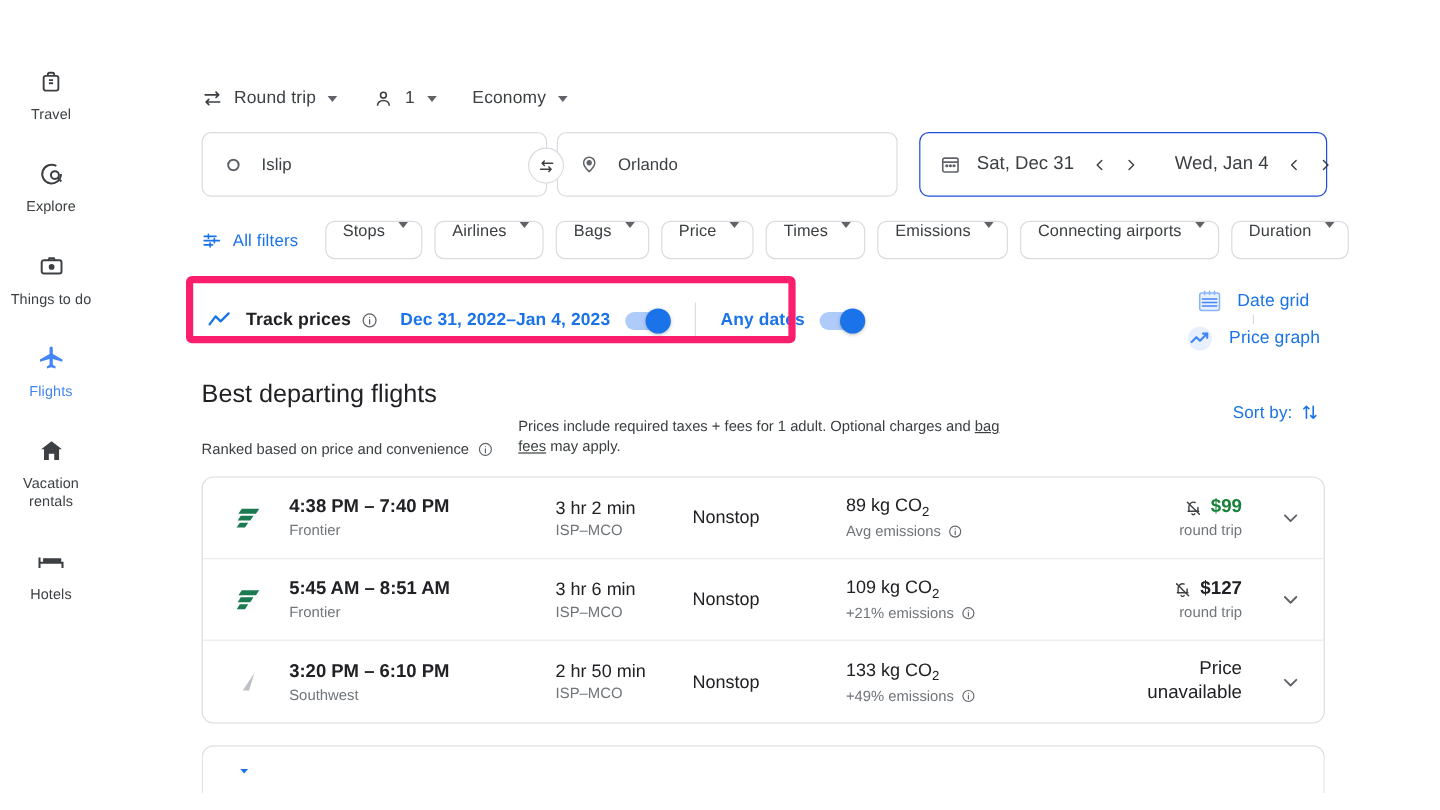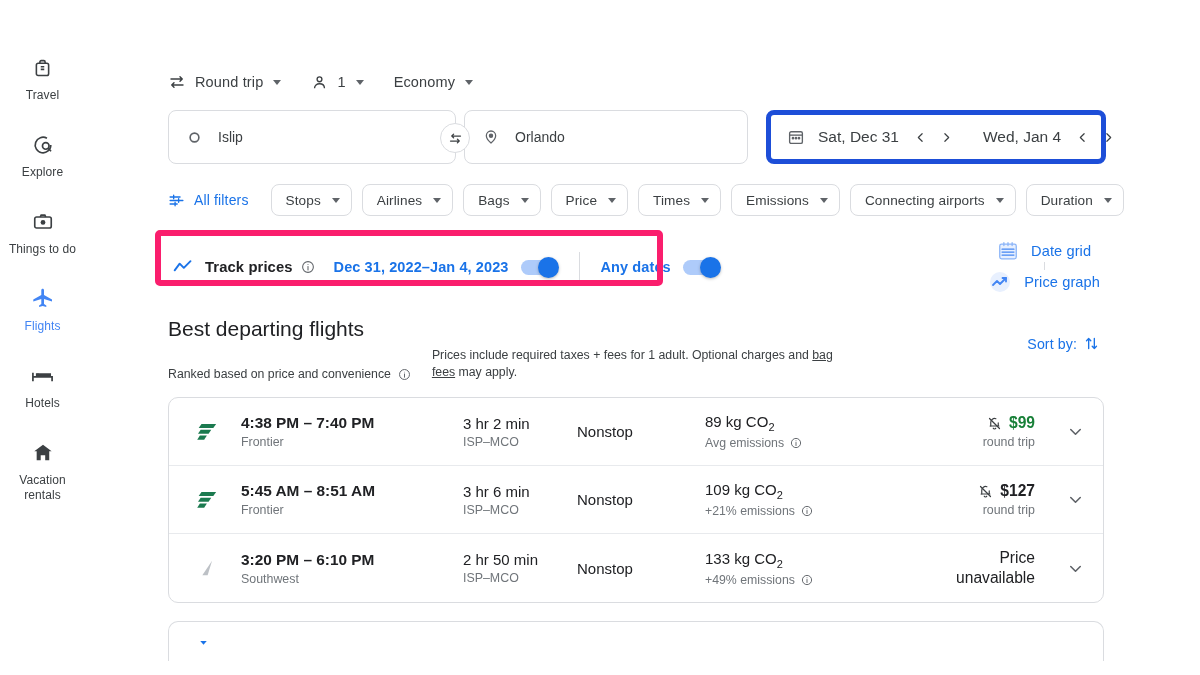--- a/index.html
+++ b/index.html
@@ -60,41 +60,41 @@
   .dest { width: 284px; margin-left: 8px; }
   .swap-btn {
     position: absolute; left: 272px; top: 13px;
     width: 30px; height: 30px; border-radius: 50%;
     background: #fff; border: 1px solid #dadce0;
     display: flex; align-items: center; justify-content: center;
     cursor: pointer; z-index: 4; color: #3c4043;
   }
   .dates {
     margin-left: 18px; height: 54px; width: 340px;
-    border: 5px solid #1d4ed8; border-radius: 8px; display: flex; align-items: flex-end;
+    border: 1px solid #1d4ed8; border-radius: 8px; display: flex; align-items: flex-end;
     background: #fff; padding: 0 10px 0 16px;
   }
   .date-seg { display: flex; align-items: center; height: 100%; }
   .date-seg .d-ico { margin-right: 13px; display: flex; color: #5f6368; }
   .date-txt { font-size: 15.5px; color: #3c4043; white-space: nowrap; cursor: pointer; }
   .nav-chevs { display: flex; align-items: center; margin-left: 8px; }
   .chev-btn {
     width: 26px; height: 26px; display: flex; align-items: center; justify-content: center;
     cursor: pointer; color: #3c4043;
   }
   .date-div { width: 1px; height: 32px; background: #dadce0; margin: 0 12px; }
 
   
   .chips { display: flex; align-items: center; margin-top: 20px; height: 32px; }
   .all-filters { display: flex; align-items: center; margin-right: 22px; cursor: pointer; }
   .all-filters .af-ico { margin-right: 9px; display: flex; color: #1a73e8; }
   .all-filters .af-lbl { font-size: 14px; color: #1a73e8; font-weight: 500; letter-spacing: .15px; }
   .chip {
     height: 32px; border: 1px solid #dadce0; border-radius: 8px;
-    display: flex; align-items: center; padding: 0 11px 0 14px;
+    display: flex; padding: 0 11px 0 14px;
     margin-right: 10px; cursor: pointer; background: #fff; white-space: nowrap;
   }
   .chip .c-lbl { font-size: 13.6px; color: #3c4043; letter-spacing: .1px; }
   .chip .caret { margin-left: 11px; }
 
   
   .track-wrap { position: relative; margin-top: 24px; height: 54px; display: flex; align-items: center; }
   .track-box {
     position: absolute; left: -13px; top: -10px;
     width: 508px; height: 56px;
@@ -230,36 +230,36 @@
       <span class="side-icon">
         <svg width="24" height="24" viewBox="0 0 24 24" fill="currentColor">
           <path d="M21 14.5v-2l-8-4.6V3.2c0-.8-.6-1.4-1.3-1.4-.8 0-1.4.6-1.4 1.4v4.7l-8 4.6v2l8-2.4v4.8l-2.2 1.5v1.6l3.6-1 3.6 1v-1.6L13 16.9v-4.8l8 2.4z"></path>
         </svg>
       </span>
       <span class="side-label">Flights</span>
     </div>
 
     <div class="side-item">
       <span class="side-icon">
+        <svg width="22" height="22" viewBox="0 0 24 24" fill="currentColor">
+          <path d="M12 3 2.5 10.2h2.6V20h4.4v-5.6h4.9V20h4.4v-9.8h2.6z"></path>
+        </svg>
+      </span>
+      <span class="side-label">Vacation rentals</span>
+    </div>
+
+    <div class="side-item">
+      <span class="side-icon">
         <svg width="23" height="23" viewBox="0 0 24 24" fill="none" stroke="currentColor" stroke-width="1.8">
           <path d="M2 8v9M2 12.5h20v4.5"></path>
           <path d="M6 12.5V9.5h14v3" fill="currentColor"></path>
           <circle cx="7.2" cy="10.3" r="1.5" fill="currentColor" stroke="none"></circle>
         </svg>
       </span>
       <span class="side-label">Hotels</span>
-    </div>
-
-    <div class="side-item">
-      <span class="side-icon">
-        <svg width="22" height="22" viewBox="0 0 24 24" fill="currentColor">
-          <path d="M12 3 2.5 10.2h2.6V20h4.4v-5.6h4.9V20h4.4v-9.8h2.6z"></path>
-        </svg>
-      </span>
-      <span class="side-label">Vacation rentals</span>
     </div>
   </nav>
 
   <main class="main">
 
     <div class="trip-row">
       <div class="trip-opt">
         <span class="t-ico">
           <svg width="18" height="18" viewBox="0 0 24 24" fill="none" stroke="currentColor" stroke-width="1.9" stroke-linecap="round" stroke-linejoin="round">
             <path d="M4 8h15M16 5l3 3-3 3"></path>

